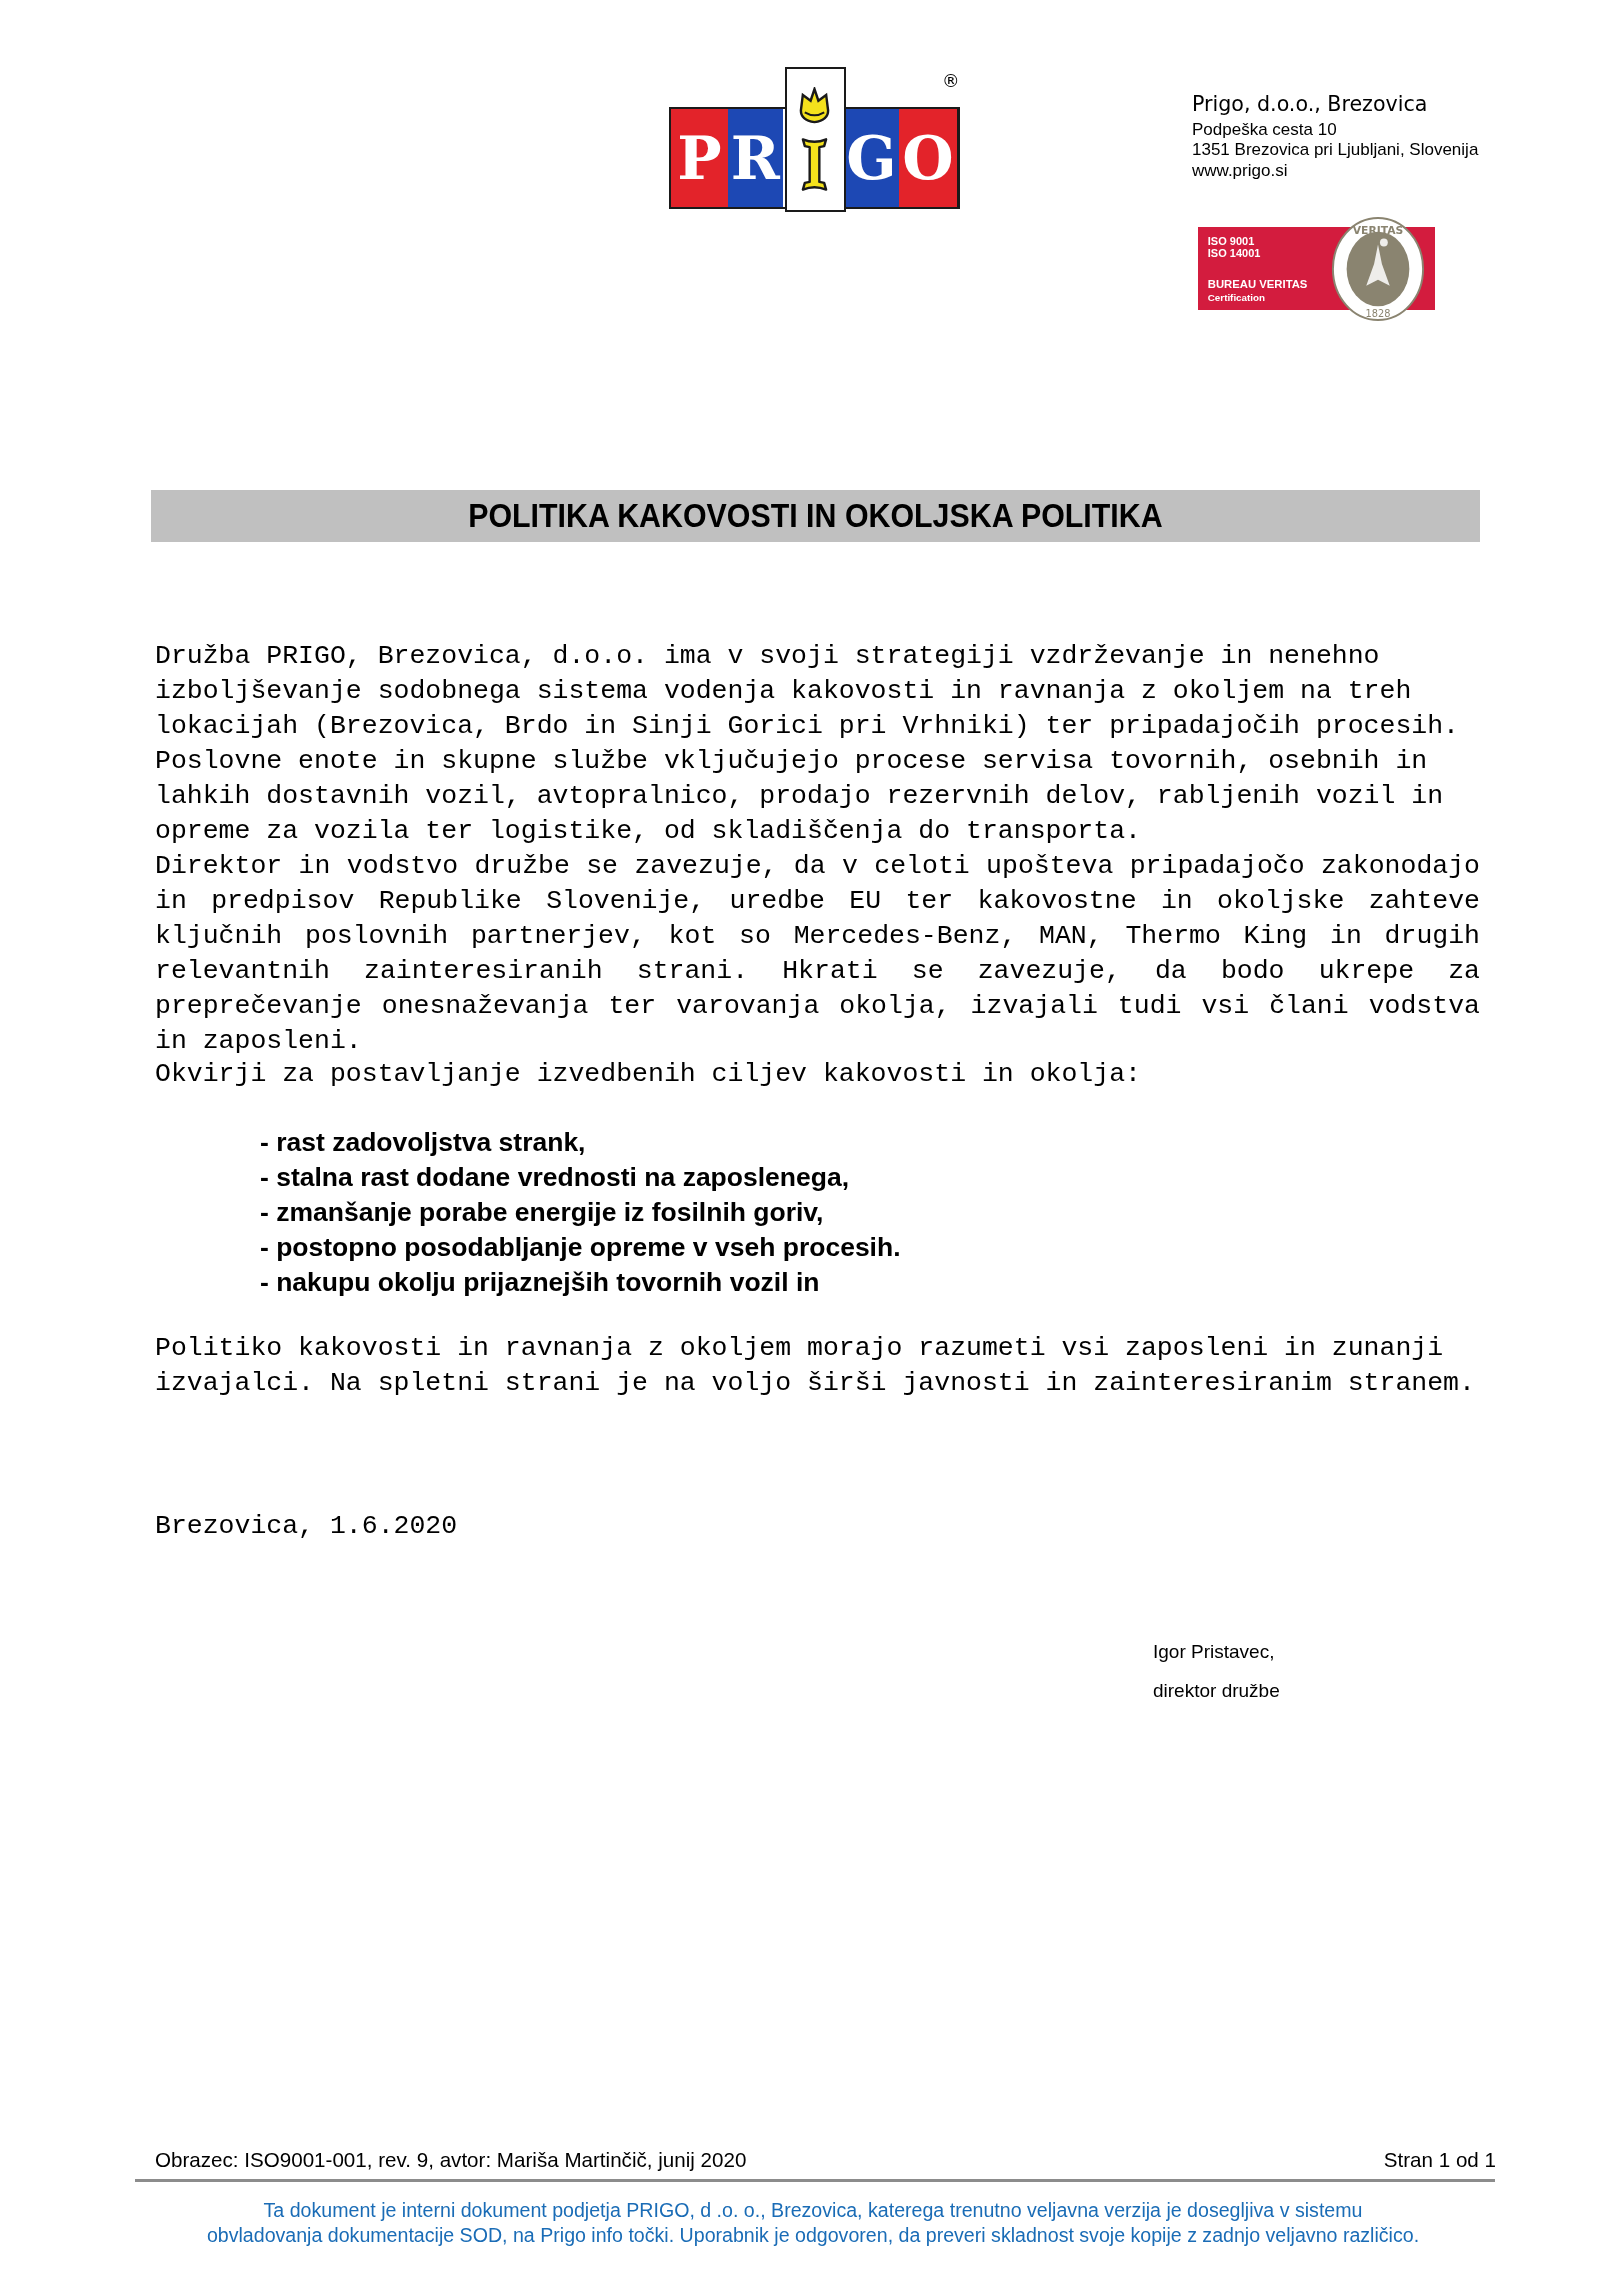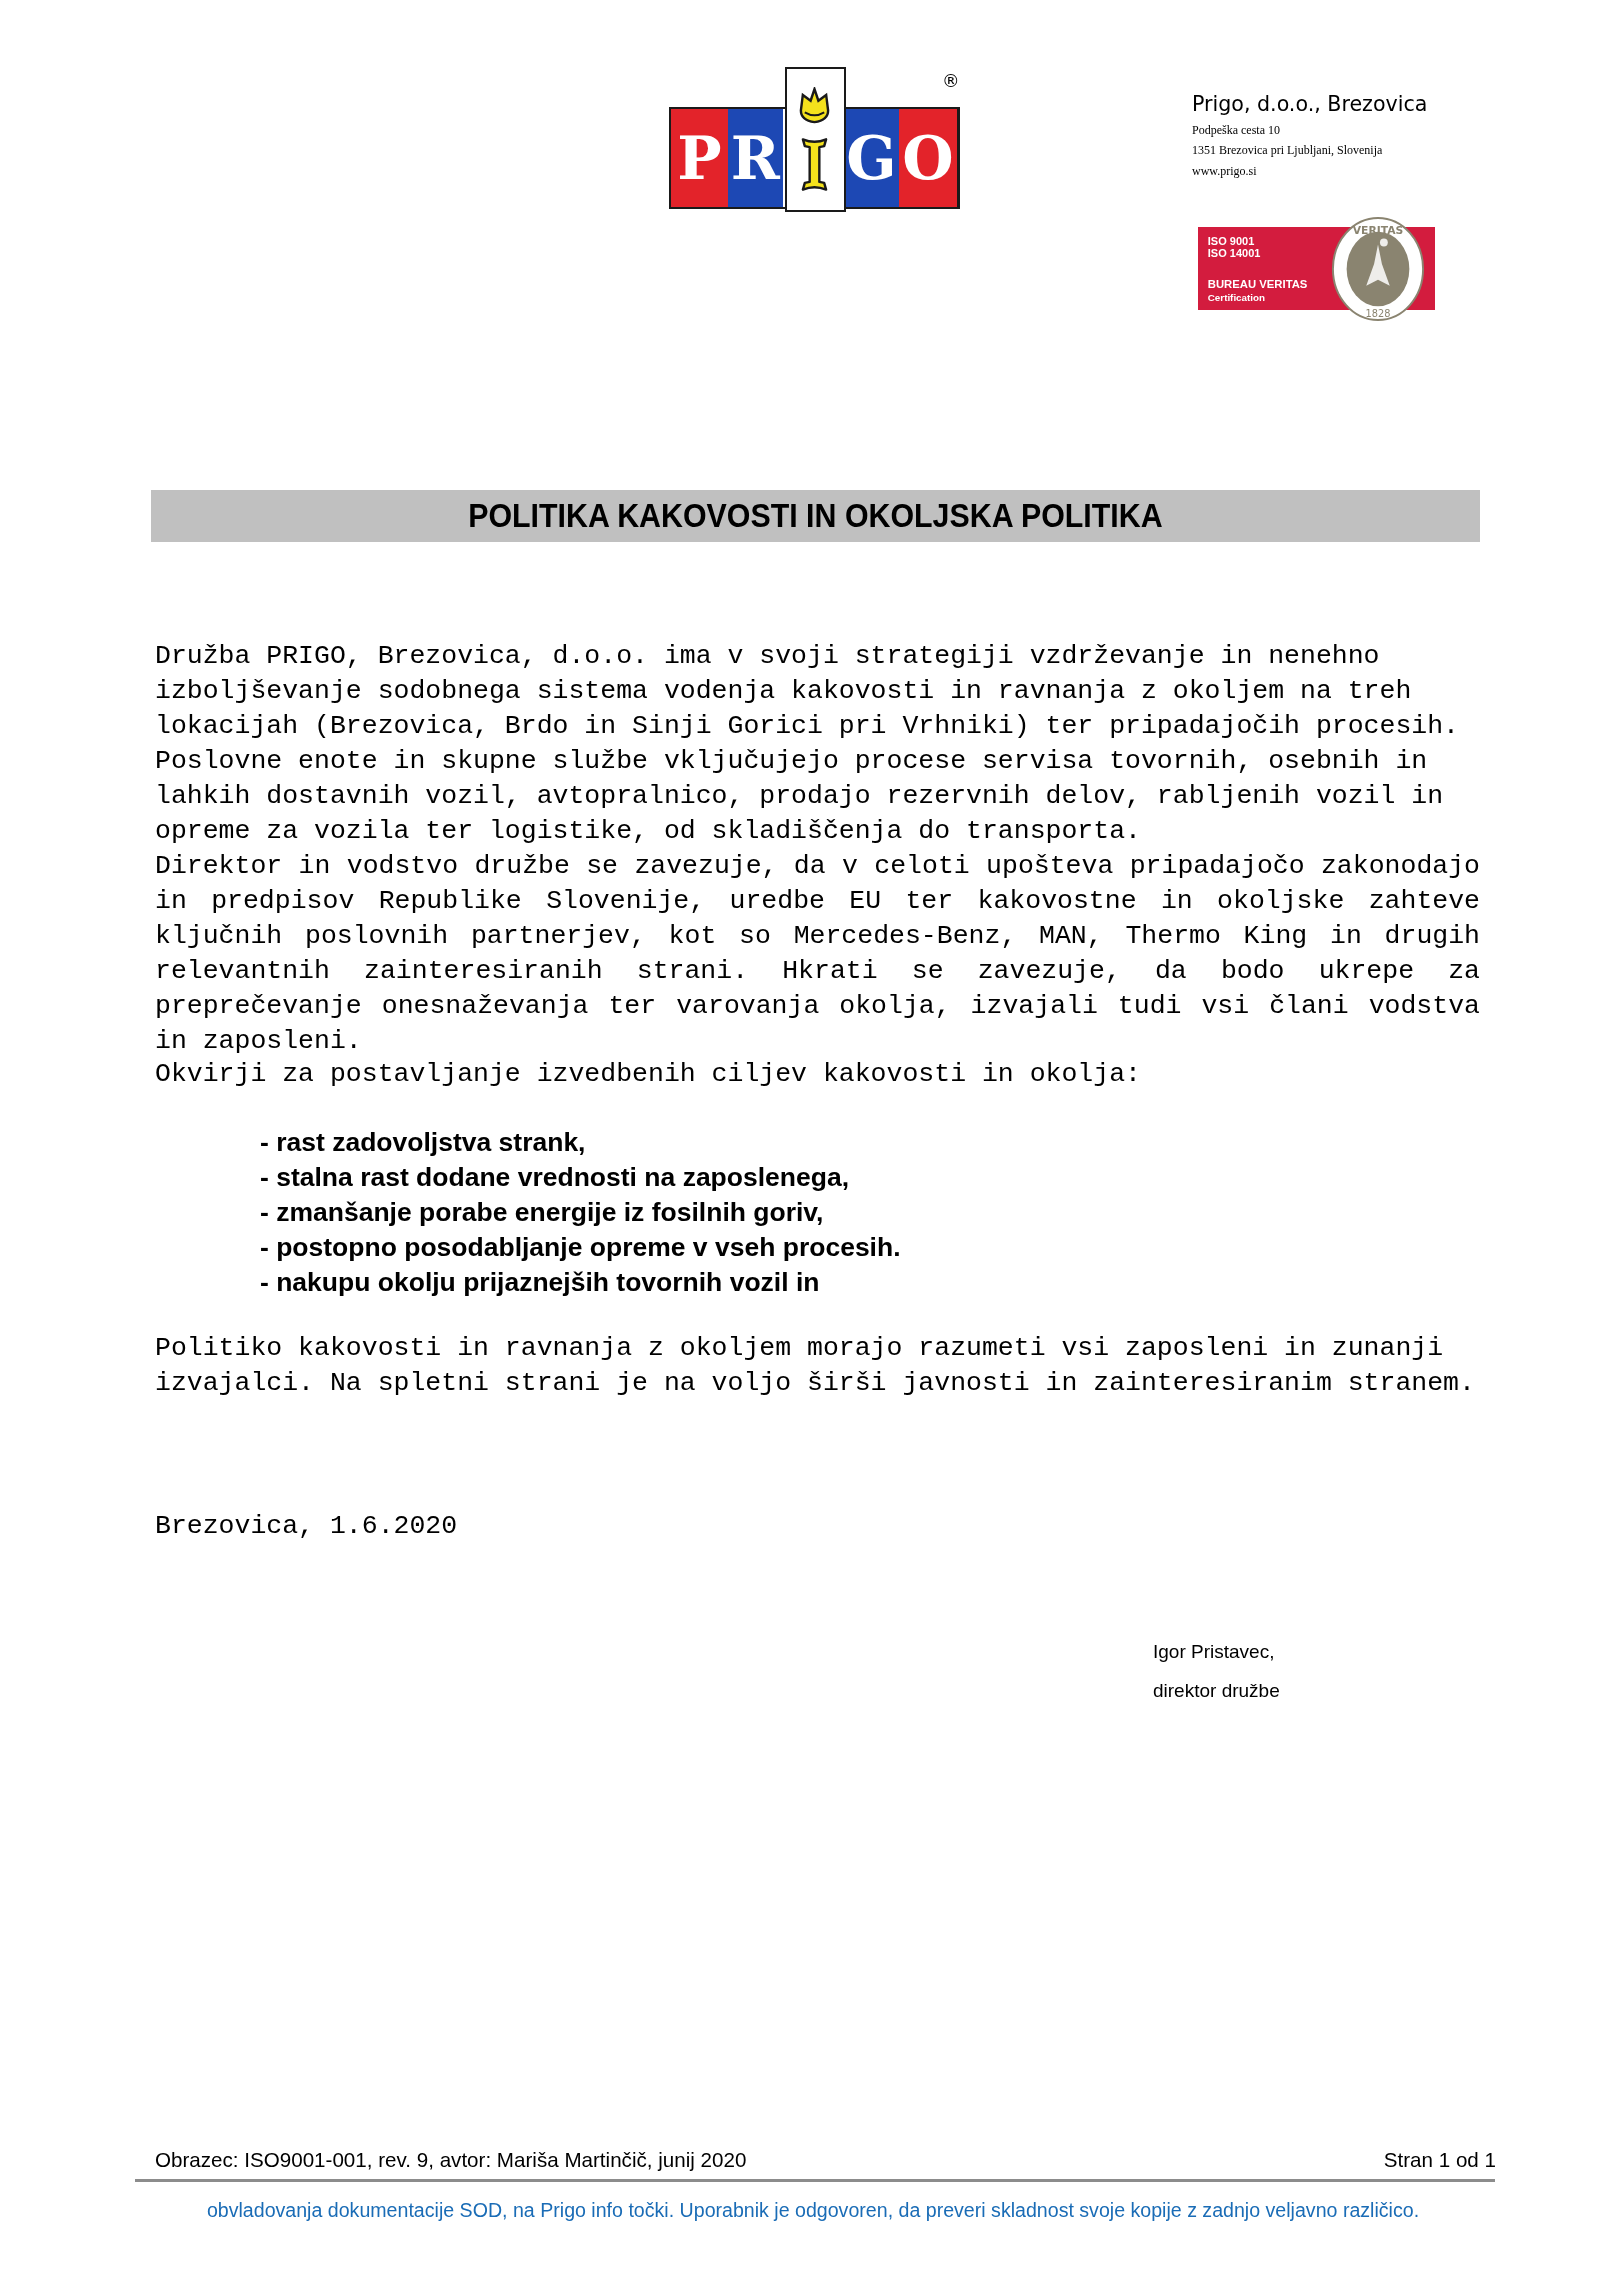--- a/index.html
+++ b/index.html
@@ -18,21 +18,21 @@
   .logo .c-g { width: 55px; }
   .logo .c-o { width: 58px; }
   .logo .i-box { position: absolute; left: 122px; top: 0; width: 61px; height: 145px; background: #fff; border: 2.9px solid #1a1a1a; }
   .logo .i-letter { position: absolute; left: 137px; top: 69px; width: 29px; height: 57px; }
   .logo .crown { position: absolute; left: 134px; top: 19.6px; width: 35px; height: 45px; }
   .logo .reg { position: absolute; left: 279px; top: 3.9px; font-size: 17.6px; font-family: "DejaVu Sans", sans-serif; }
 
   
   .addr { position: absolute; left: 1192px; top: 92px; }
   .addr .name { font-family: "DejaVu Sans", sans-serif; font-size: 20.6px; letter-spacing: 0px; }
-  .addr .line { font-family: Liberation Serif, serif; font-size: 12px; margin-top: 5.9px; line-height: 16.7px; }
+  .addr .line { font-family: Liberation Sans, sans-serif; font-size: 17px; margin-top: 5.9px; line-height: 16.7px; }
   .addr .line + .line { margin-top: 3.9px; }
 
   
   .cert { position: absolute; left: 1198px; top: 227px; width: 237px; height: 83px; background: #d31c3e; }
   .cert .iso { position: absolute; left: 9.8px; top: 8.8px; color: #fff; font-size: 11px; font-weight: bold; line-height: 11.8px; font-family: "Liberation Sans", sans-serif; }
   .cert .bv { position: absolute; left: 9.8px; top: 51px; color: #fff; font-size: 11.3px; font-weight: bold; line-height: 12.7px; }
   .cert .bv2 { position: absolute; left: 9.8px; top: 65px; color: #fff; font-size: 9.8px; font-weight: bold; }
   .cert .seal { position: absolute; left: 131px; top: -11.8px; width: 98px; height: 108px; }
 
   
@@ -124,15 +124,16 @@
 
 <div class="sig">
   <div>Igor Pristavec,</div>
   <div>direktor družbe</div>
 </div>
 
 <div class="footer-meta">Obrazec: ISO9001-001, rev. 9, avtor: Mariša Martinčič, junij 2020</div>
 <div class="footer-page">Stran 1 od 1</div>
 <div class="footer-rule"></div>
 <div class="footer-notice">
+  <div>Ta dokument je interni dokument podjetja PRIGO, d .o. o., Brezovica, katerega trenutno veljavna verzija je dosegljiva v sistemu</div>
   <div>obvladovanja dokumentacije SOD, na Prigo info točki. Uporabnik je odgovoren, da preveri skladnost svoje kopije z zadnjo veljavno različico.</div>
 </div>
 
 
 </body></html>

